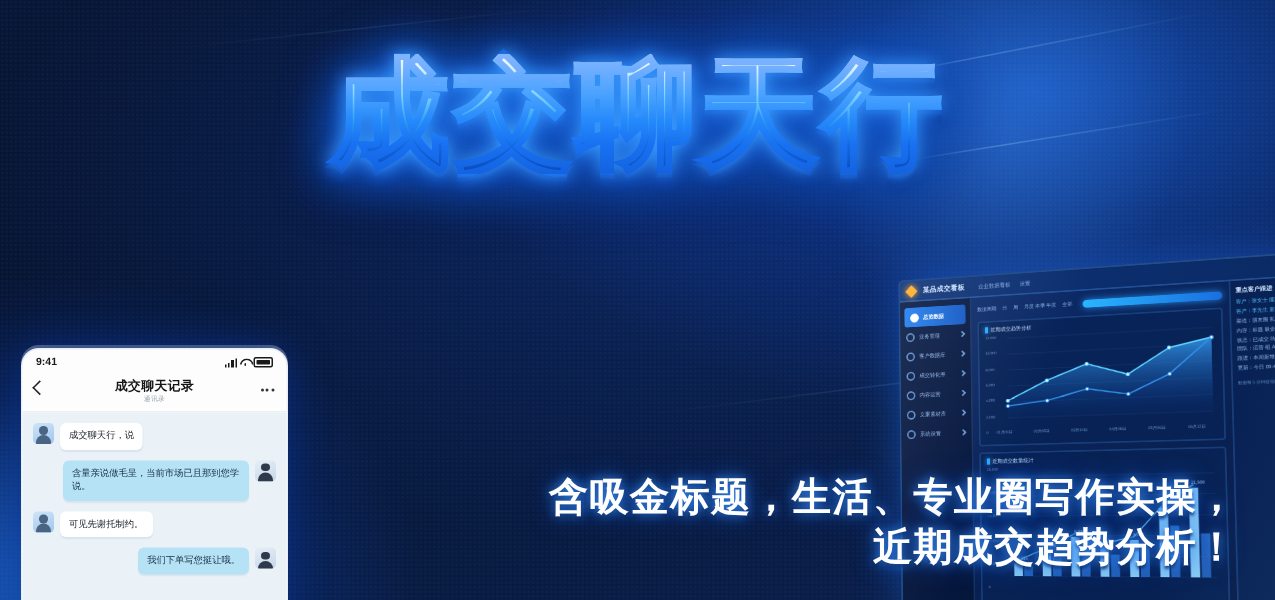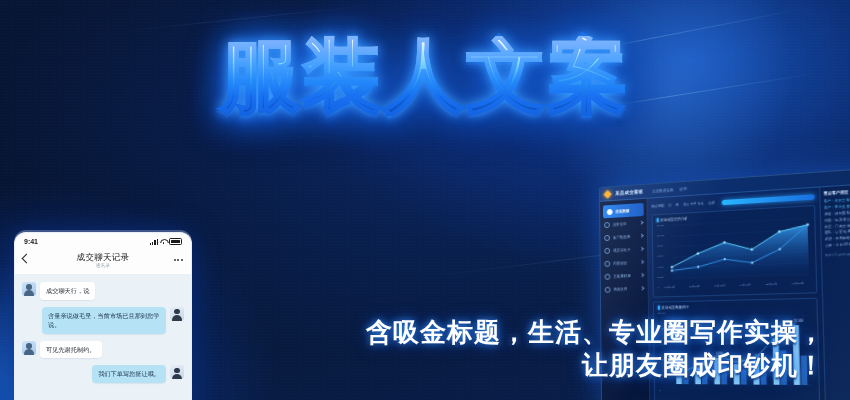--- a/index.html
+++ b/index.html
@@ -66,21 +66,21 @@
   .sig i:nth-child(3){height:4.5px;}.sig i:nth-child(4){height:6px;}
   .wifi{width:7px;height:5px;position:relative;}
   .wifi::before{content:"";position:absolute;left:0;top:0;width:7px;height:7px;border:1.4px solid #1a1a1a;border-radius:50%;clip-path:polygon(0 0,100% 0,100% 45%,0 45%);}
   .wifi::after{content:"";position:absolute;left:2.6px;top:3.4px;width:1.8px;height:1.8px;background:#1a1a1a;border-radius:50%;}
   .batt{width:11px;height:5.5px;border:1px solid #1a1a1a;border-radius:1.5px;position:relative;}
   .batt::after{content:"";position:absolute;inset:1px;background:#1a1a1a;border-radius:.5px;}
 
   .nav-bar{height:26px;position:relative;display:flex;align-items:center;justify-content:center;border-bottom:1px solid #eceff3;background:#fdfdfd;}
   .nav-back{position:absolute;left:8px;top:7px;width:6px;height:6px;border-left:1.4px solid #222;border-bottom:1.4px solid #222;transform:rotate(45deg);}
   .nav-titles{text-align:center;line-height:1.1;}
-  .nav-title{font-size:8.5px;font-weight:normal;color:#151515;letter-spacing:.3px;}
+  .nav-title{font-size:8.5px;font-weight:bold;color:#151515;letter-spacing:.3px;}
   .nav-sub{font-size:4.5px;color:#9aa2ae;margin-top:1px;letter-spacing:.3px;}
   .nav-more{position:absolute;right:8px;top:11px;display:flex;gap:1.6px;}
   .nav-more i{width:2px;height:2px;border-radius:50%;background:#333;display:block;}
 
   .chat{background:#eaf2f8;height:137px;padding:7px 7px 0;box-sizing:border-box;overflow:hidden;}
   .msg{display:flex;margin-bottom:7px;align-items:flex-start;gap:4px;}
   .msg.right{flex-direction:row-reverse;}
   .av{width:14px;height:14px;border-radius:3px;flex:0 0 14px;position:relative;overflow:hidden;
       background:linear-gradient(160deg,#cfe4f7,#9fc6ee);}
   .av.dark{background:linear-gradient(160deg,#e6eef7,#c6d6e8);}
@@ -144,26 +144,26 @@
 
 <div id="banner">
   <div class="texture"></div>
   <div class="vglow"></div>
   <div class="streak s1"></div>
   <div class="streak s2"></div>
   <div class="streak s3"></div>
   <div class="streak s4"></div>
 
   <div id="title-block">
-    <div class="tline" id="title-line-1">服装人文案</div>
+    <div class="tline" id="title-line-1">成交聊天行</div>
   </div>
 
   <div id="subtitle-block">
     <div class="subline">含吸金标题，生活、专业圈写作实操，</div>
-    <div class="subline">让朋友圈成印钞机！</div>
+    <div class="subline">近期成交趋势分析！</div>
   </div>
 
   <div id="phone">
     <div class="status-bar">
       <div class="status-time">9:41</div>
       <div class="status-right">
         <span class="sig">
             <i></i>
             <i></i>
             <i></i>

